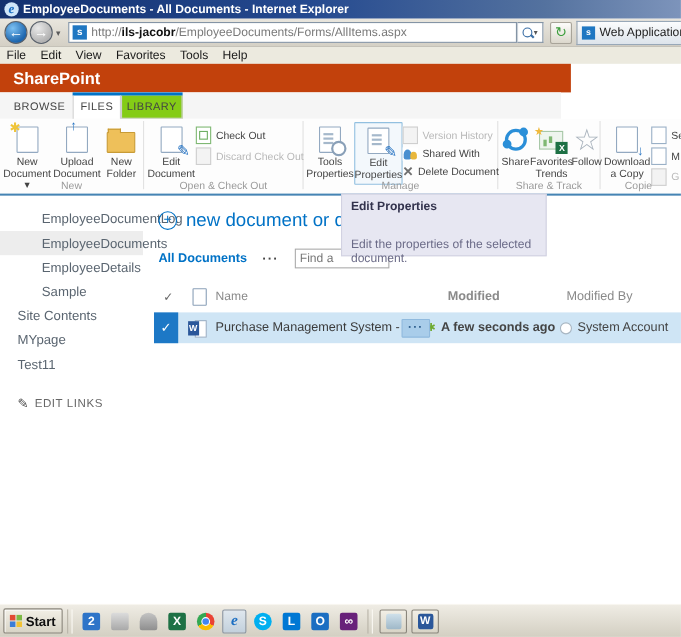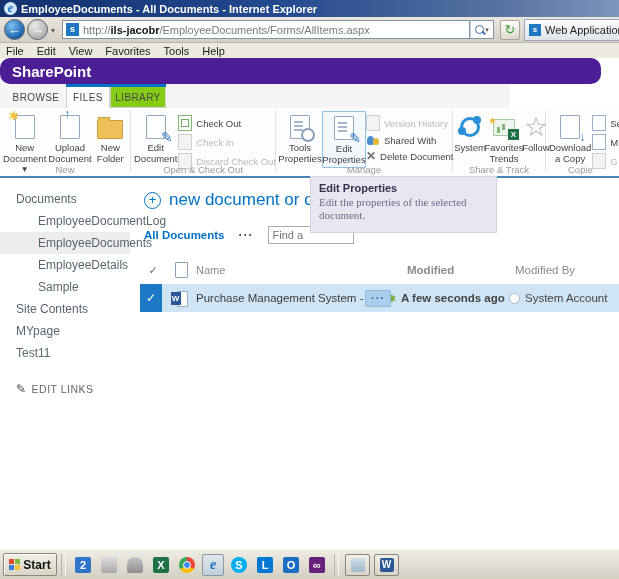--- a/index.html
+++ b/index.html
@@ -46,23 +46,23 @@
     font-size:11px;color:#222;white-space:nowrap;overflow:hidden;}
   .tab-ico{width:12px;height:12px;background:#1f77c2;margin-right:4px;flex:0 0 auto;
     color:#fff;font:bold 8px/12px "Liberation Sans",sans-serif;text-align:center;}
 
   
   .menubar{top:43px;left:0;width:619px;height:15px;background:#eceadf;
     display:flex;align-items:center;font-size:11px;color:#1a1a1a;padding-left:6px;box-sizing:border-box;}
   .menubar span{margin-right:13px;}
 
   
-  .suitebar{top:58px;left:0;width:601px;height:26px;background:#4c1d95;
+  .suitebar{top:58px;left:0;width:519px;height:26px;background:#c2410c;
     display:flex;align-items:center;padding-left:12px;box-sizing:border-box;
-    color:#fff;font-size:15px;font-weight:bold;border-radius:10px;}
+    color:#fff;font-size:15px;font-weight:bold;}
 
   
   .ribbontabs{top:84px;left:0;width:510px;height:24px;background:#f5f5f5;}
   .rtab{position:absolute;top:3px;height:21px;font-size:10px;letter-spacing:.4px;color:#444;
     display:flex;align-items:center;justify-content:center;box-sizing:border-box;}
   .rtab.browse{left:10px;width:52px;}
   .rtab.files{left:66px;width:44px;background:#fff;border:1px solid #d0d0d0;border-top:none;border-bottom:none;z-index:2;}
   .rtab.library{left:110px;width:56px;background:#84cc16;border:1px solid #d0d0d0;border-top:none;}
   .tab-blue-strip{position:absolute;left:66px;top:0;width:100px;height:3px;background:#0072c6;}
 
@@ -109,21 +109,21 @@
   .pop::before{content:"";position:absolute;left:3px;bottom:2px;width:3px;height:6px;background:#7fb873;box-shadow:5px -3px 0 #7fb873;}
   .pop .xbadge{position:absolute;right:-5px;bottom:-5px;width:11px;height:11px;background:#1e7145;
     color:#fff;font:bold 8px/11px "Liberation Sans",sans-serif;text-align:center;}
   .pop .pstar{position:absolute;left:-6px;top:-4px;color:#f0b93c;font-size:10px;line-height:10px;}
   .follow-star{font-size:27px;line-height:27px;color:#a8b2bc;}
 
   
   .tooltip{left:310px;top:176px;width:187px;height:57px;background:#e7e7f2;
     border:1px solid #d2d2e2;box-sizing:border-box;z-index:50;padding:5px 8px;}
   .tooltip .tt{font-size:11px;font-weight:bold;color:#33334d;}
-  .tooltip .tb{font-size:11px;color:#6b6b88;margin-top:2px;line-height:13px;font-family:Liberation Serif, serif;}
+  .tooltip .tb{font-size:11px;color:#6b6b88;margin-top:22px;line-height:13px;}
 
   
   .content{top:178px;left:0;width:619px;bottom:30px;background:#fff;}
   .sidenav{position:absolute;left:0;top:10px;width:130px;}
   .navitem{font-size:12px;color:#5a6570;padding:4px 4px 4px 16px;cursor:default;}
   .navitem.ind{padding-left:38px;}
   .navitem.sel{background:#ededed;}
   .editlinks{margin-top:18px;padding-left:16px;font-size:10.5px;letter-spacing:.5px;color:#666;
     display:flex;align-items:center;gap:5px;}
   .pencil-sm{font-size:12px;color:#444;}
@@ -287,24 +287,20 @@
         </span>
       <span>Edit Document</span>
     </div>
     <div class="smallcol">
       <div class="smallbtn">
         <span class="mini grn"></span>
         <span>Check Out</span>
       </div>
       <div class="smallbtn dis">
         <span class="mini gry"></span>
-        <span>Check In</span>
-      </div>
-      <div class="smallbtn dis">
-        <span class="mini gry"></span>
         <span>Discard Check Out</span>
       </div>
     </div>
     <div class="glabel">Open &amp; Check Out</div>
   </div>
 
   <div class="gsep"></div>
 
   <div class="rgroup" style="width:176px;">
     <div class="bigbtn" style="width:44px;">
@@ -340,21 +336,21 @@
     <div class="glabel">Manage</div>
   </div>
 
   <div class="gsep"></div>
 
   <div class="rgroup" style="width:92px;justify-content:space-between;">
     <div class="bigbtn" style="width:30px;">
       <span class="ic">
           <span class="share-circ"></span>
         </span>
-      <span>System</span>
+      <span>Share</span>
     </div>
     <div class="bigbtn" style="width:38px;">
       <span class="ic">
           <span class="pop">
             <span class="pstar">★</span>
             <span class="xbadge">X</span>
           </span>
         </span>
       <span>Favorites Trends</span>
     </div>
@@ -392,21 +388,20 @@
         <span>G</span>
       </div>
     </div>
     <div class="glabel" style="text-align:left;padding-left:22px;">Copie</div>
   </div>
 </div>
 
 <div class="abs content">
 
   <div class="sidenav">
-    <div class="navitem">Documents</div>
     <div class="navitem ind">EmployeeDocumentLog</div>
     <div class="navitem ind sel">EmployeeDocuments</div>
     <div class="navitem ind">EmployeeDetails</div>
     <div class="navitem ind">Sample</div>
     <div class="navitem">Site Contents</div>
     <div class="navitem">MYpage</div>
     <div class="navitem">Test11</div>
     <div class="editlinks">
       <span class="pencil-sm">✎</span>
       <span>EDIT LINKS</span>

